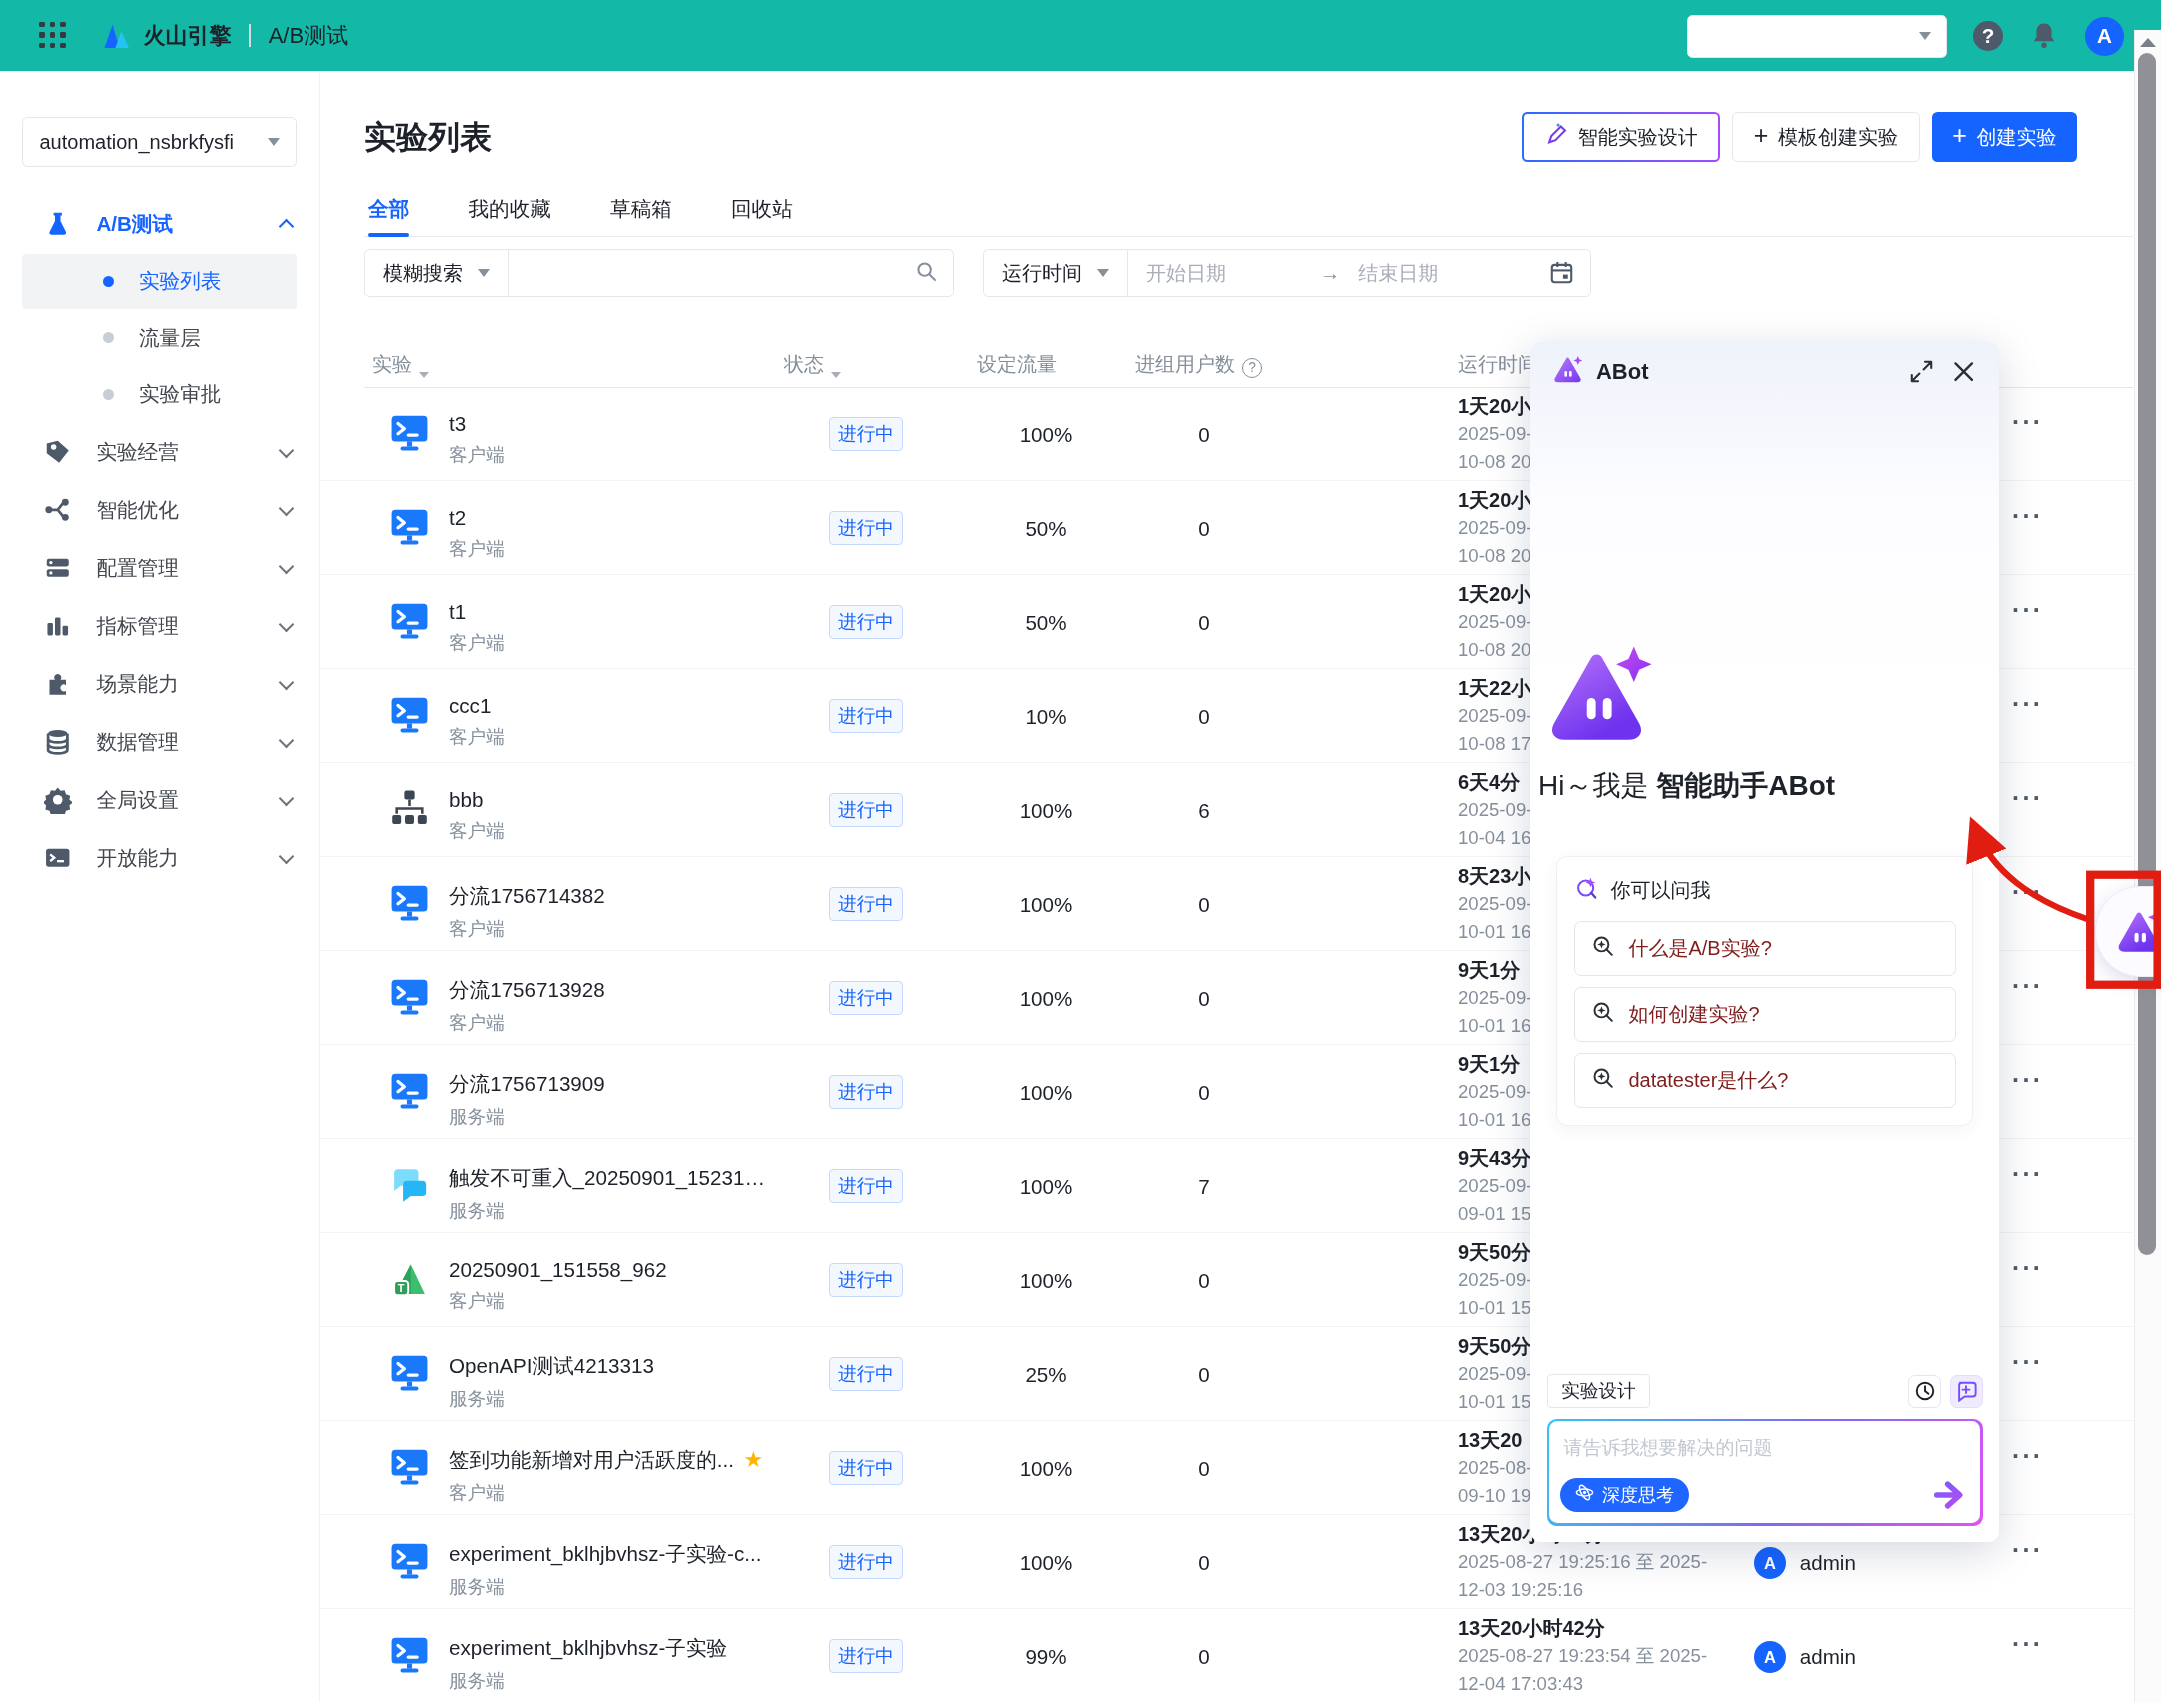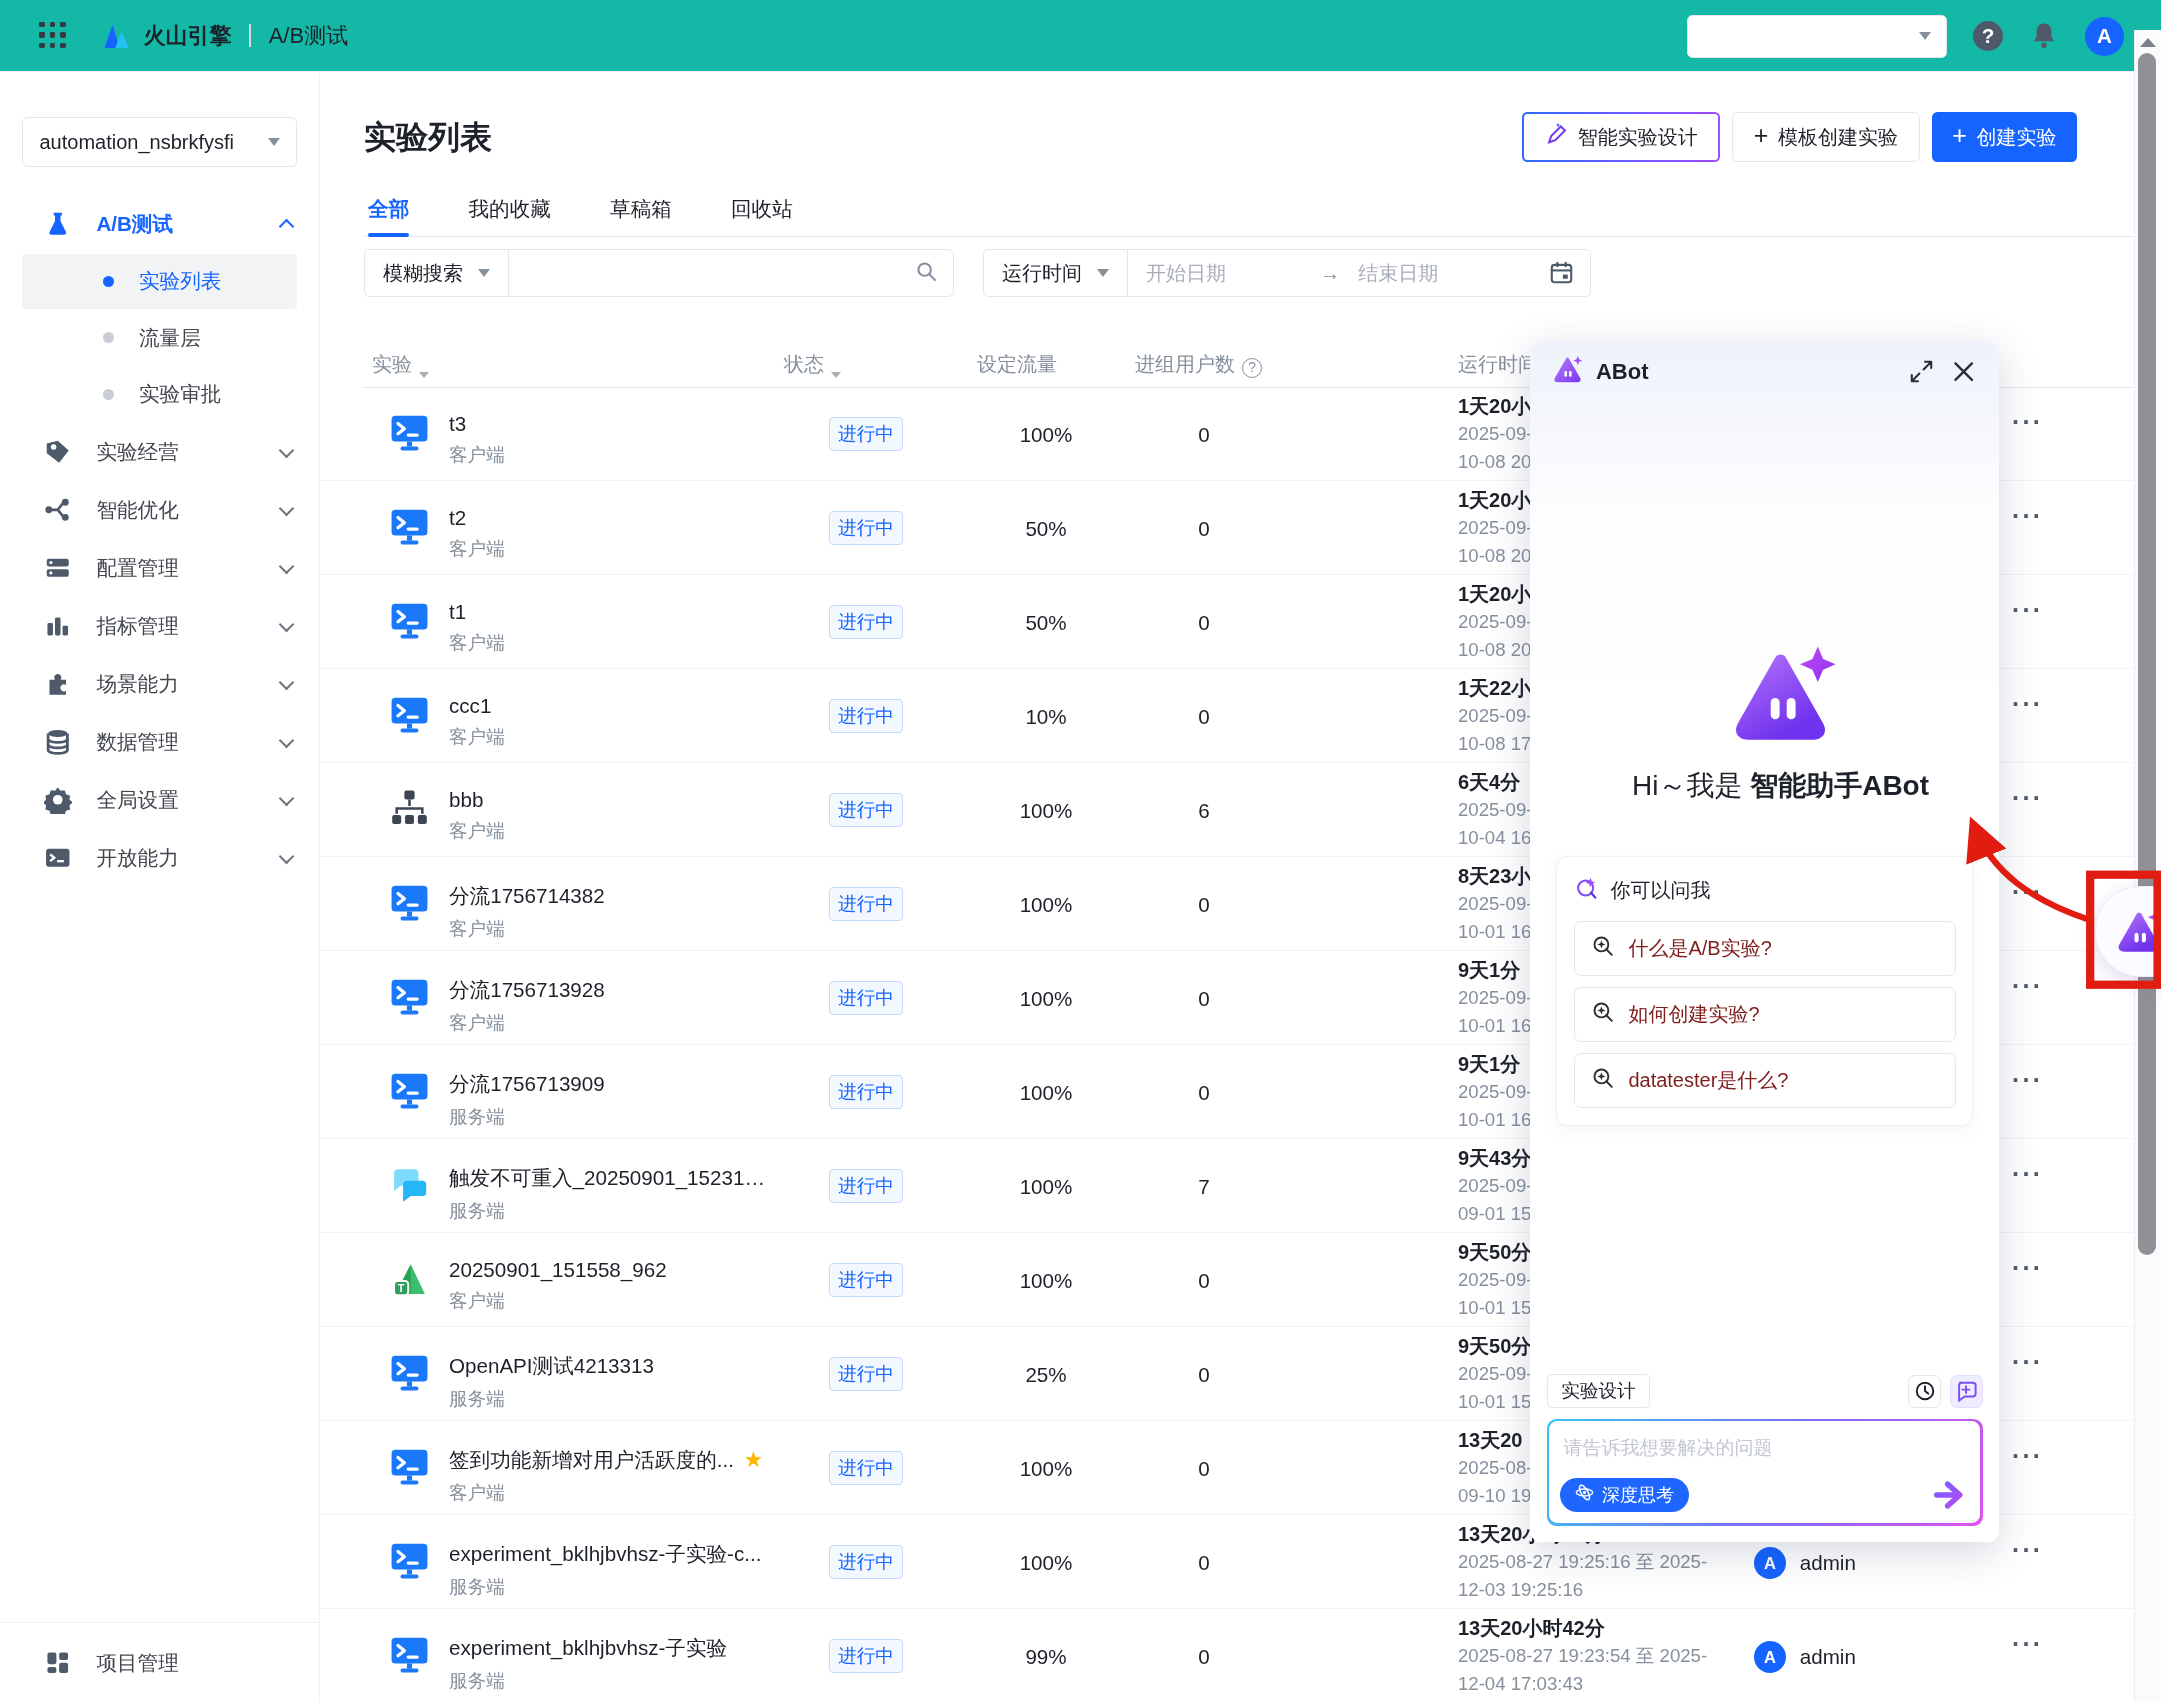--- a/index.html
+++ b/index.html
@@ -87,21 +87,21 @@
   .rt-dur{font-size:20px;color:#1d2129;font-weight:600}
   .rt-date{font-size:18.6px;color:#86909c}
   .cell-creator{position:absolute;left:1434px;top:32px;display:flex;align-items:center;gap:13.8px;font-size:20.6px;color:#1d2129}
   .cell-actions{position:absolute;left:1692px;top:20.6px;font-size:25px;color:#4e5969;letter-spacing:2.1px;cursor:pointer;font-weight:700}
 
   
   .abot{position:absolute;left:1530px;top:342px;width:469px;height:1200px;background:linear-gradient(180deg,#eef2fa 0%,#fdfdff 14%,#ffffff 30%);border-radius:11px;box-shadow:0 9.6px 41px rgba(30,40,80,.18);z-index:50;overflow:hidden}
   .abot-head{height:59px;display:flex;align-items:center;padding:0 20.6px;gap:12.4px}
   .abot-title{font-size:22px;color:#1d2129;font-weight:600;flex:1}
   .abot-hicon{width:30px;height:30px;display:flex;align-items:center;justify-content:center;cursor:pointer}
-  .abot-hero{position:absolute;left:16px;top:301px;width:100%;text-align:center}
+  .abot-hero{position:absolute;left:8px;top:301px;width:100%;}
   .abot-greet{margin-top:19px;font-size:28px;color:#1d2129}
   .abot-greet b{font-weight:700}
   .sugg-card{position:absolute;left:26px;top:514px;width:417px;border:1.4px solid #eef0f4;border-radius:11px;background:#fff;box-shadow:0 4.1px 16.5px rgba(40,50,90,.05);padding:18px 16.5px 16.5px}
   .sugg-title{display:flex;align-items:center;gap:11px;font-size:20px;color:#1d2129;margin-bottom:15px}
   .sugg-item{height:55px;border:1.4px solid #e5e6eb;border-radius:6.9px;display:flex;align-items:center;gap:12.4px;padding:0 16.5px;margin-top:11px;cursor:pointer;background:#fff}
   .sugg-item span{font-size:20px;color:#7f1d1d}
   .abot-foot{position:absolute;left:16.5px;right:16.5px;bottom:16.5px}
   .foot-row{display:flex;align-items:center;margin-bottom:11px}
   .chip{height:34px;border:1.4px solid #e5e6eb;border-radius:4.1px;padding:0 13.8px;display:flex;align-items:center;font-size:18.6px;color:#1d2129;cursor:pointer;background:#fff}
   .foot-icons{margin-left:auto;display:flex;gap:8.3px}
@@ -274,31 +274,20 @@
         <svg width="27.5" height="27.5" viewBox="0 0 40 40">
             <rect x="3" y="7" width="34" height="26" rx="4" fill="#4e5969"></rect>
             <path d="M9 15l6 5-6 5" stroke="#fff" stroke-width="3.4" fill="none"></path>
             <path d="M19 25h10" stroke="#fff" stroke-width="3.4"></path>
           </svg>
       </span>
       <span class="nav-label">开放能力</span>
       <span class="chev"></span>
     </div>
 
-    <div class="sidebar-bottom">
-      <span class="nav-ic">
-        <svg width="27.5" height="27.5" viewBox="0 0 40 40">
-            <rect x="5" y="5" width="13" height="17" rx="3" fill="#4e5969"></rect>
-            <rect x="22" y="5" width="13" height="11" rx="3" fill="#4e5969"></rect>
-            <rect x="5" y="26" width="13" height="9" rx="3" fill="#4e5969"></rect>
-            <rect x="22" y="20" width="13" height="15" rx="3" fill="#4e5969"></rect>
-          </svg>
-      </span>
-      <span>项目管理</span>
-    </div>
   </div>
 
   <div class="content">
     <div class="page-title">实验列表</div>
 
     <div class="actions">
       <div class="btn btn-ai">
         <span>
           <svg width="23.4" height="23.4" viewBox="0 0 34 34">
               <path d="M6 28l3-9 14-14 6 6-14 14z" fill="none" stroke="#7a3bf0" stroke-width="3"></path>

